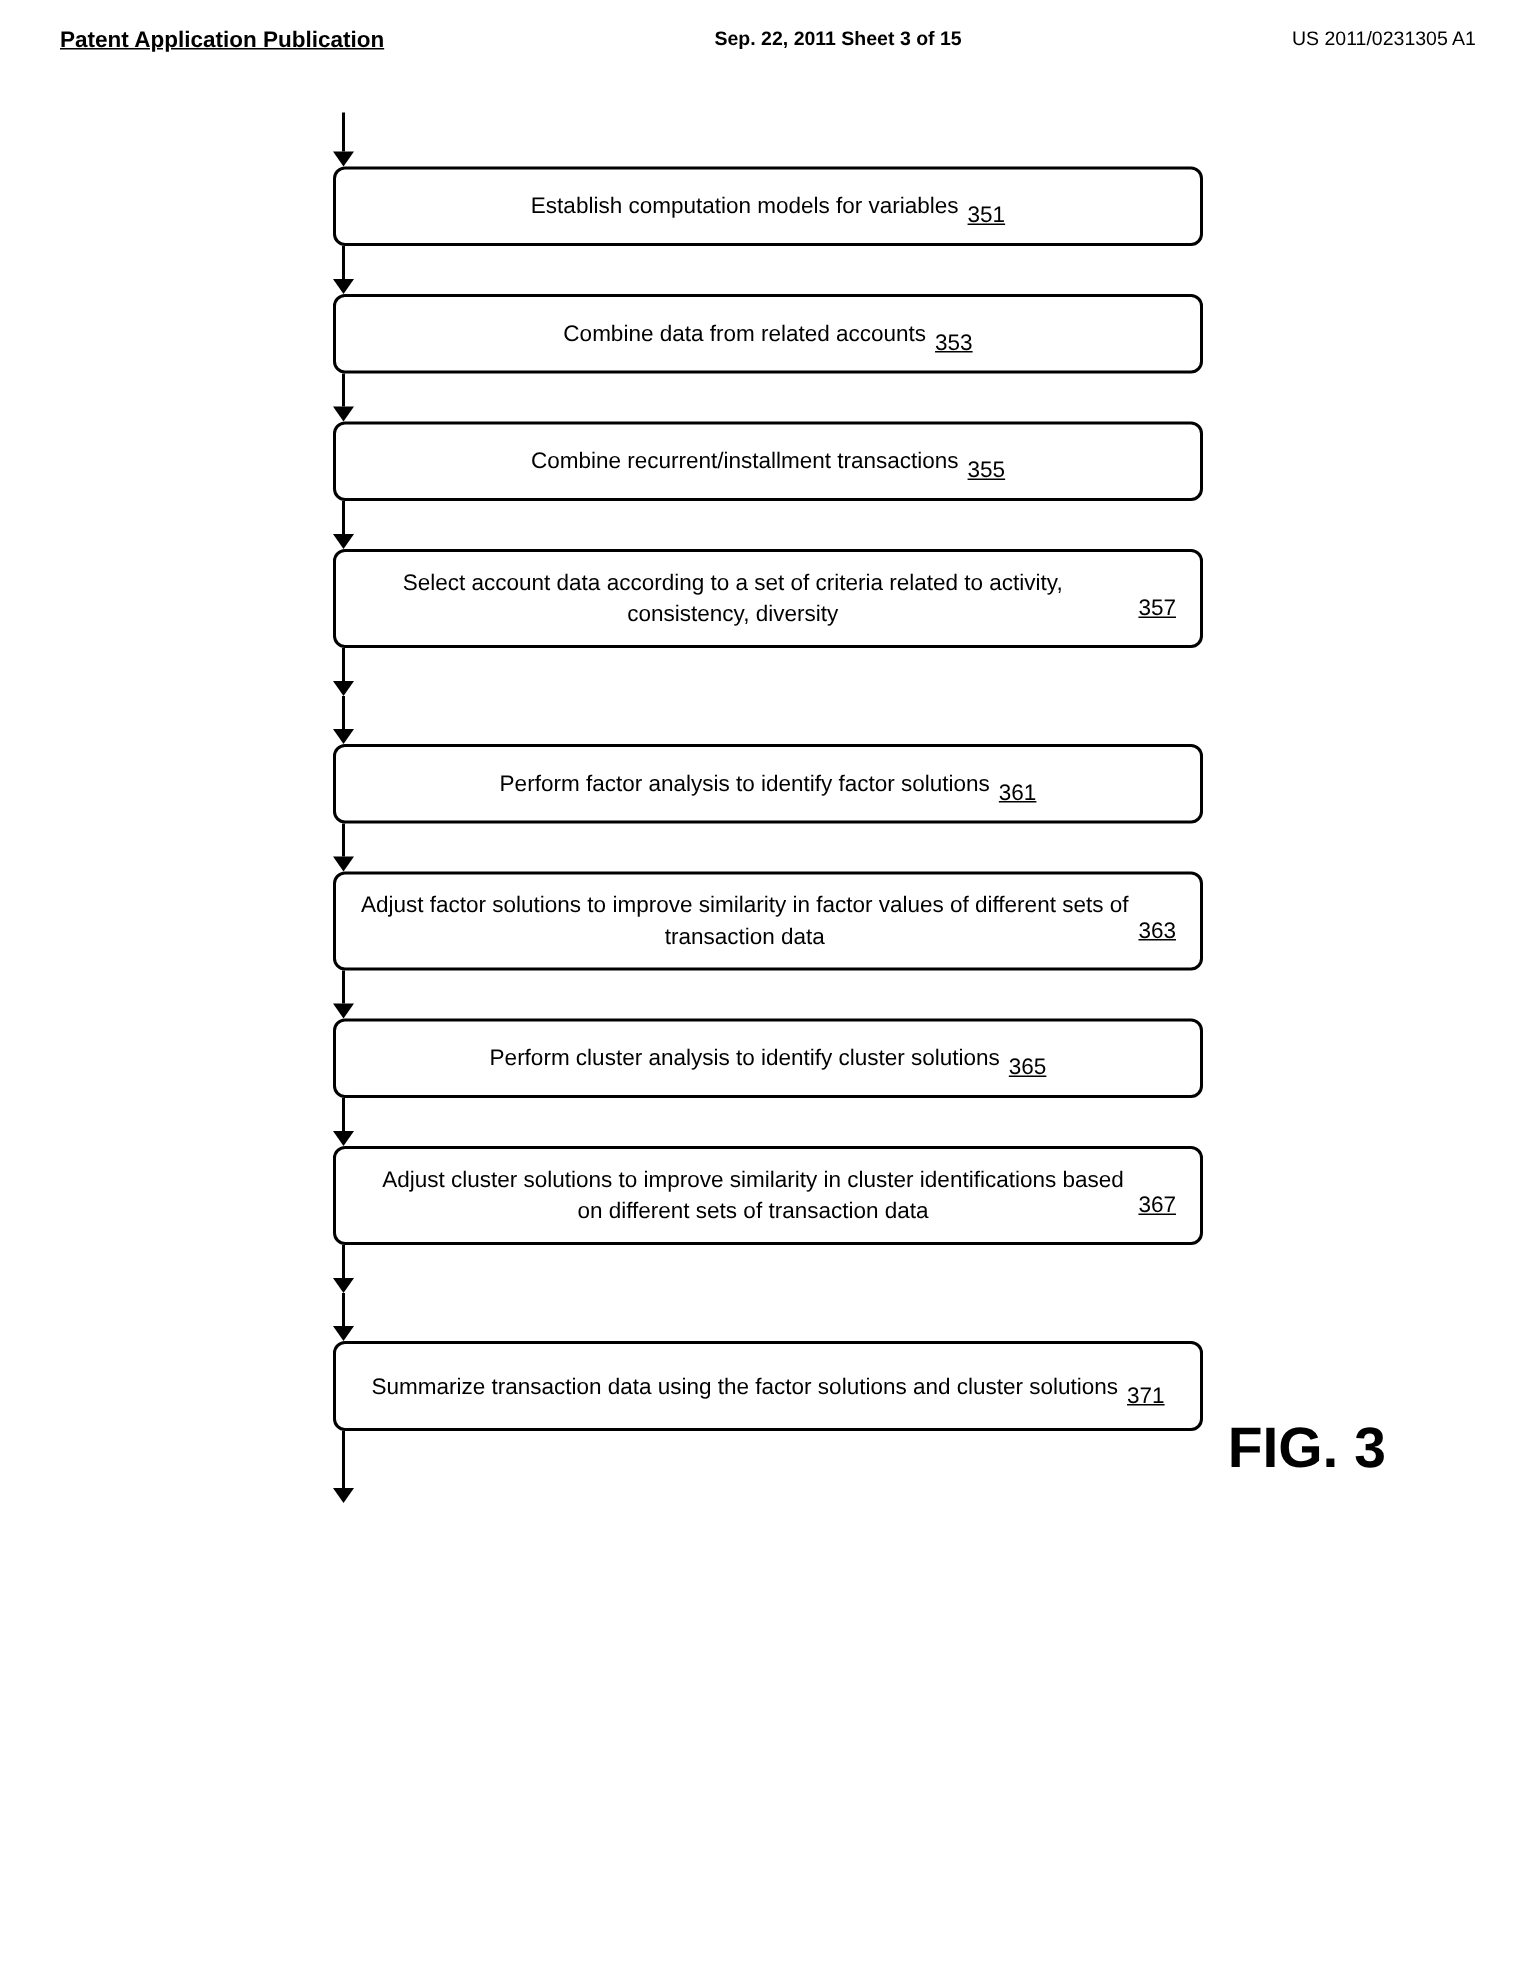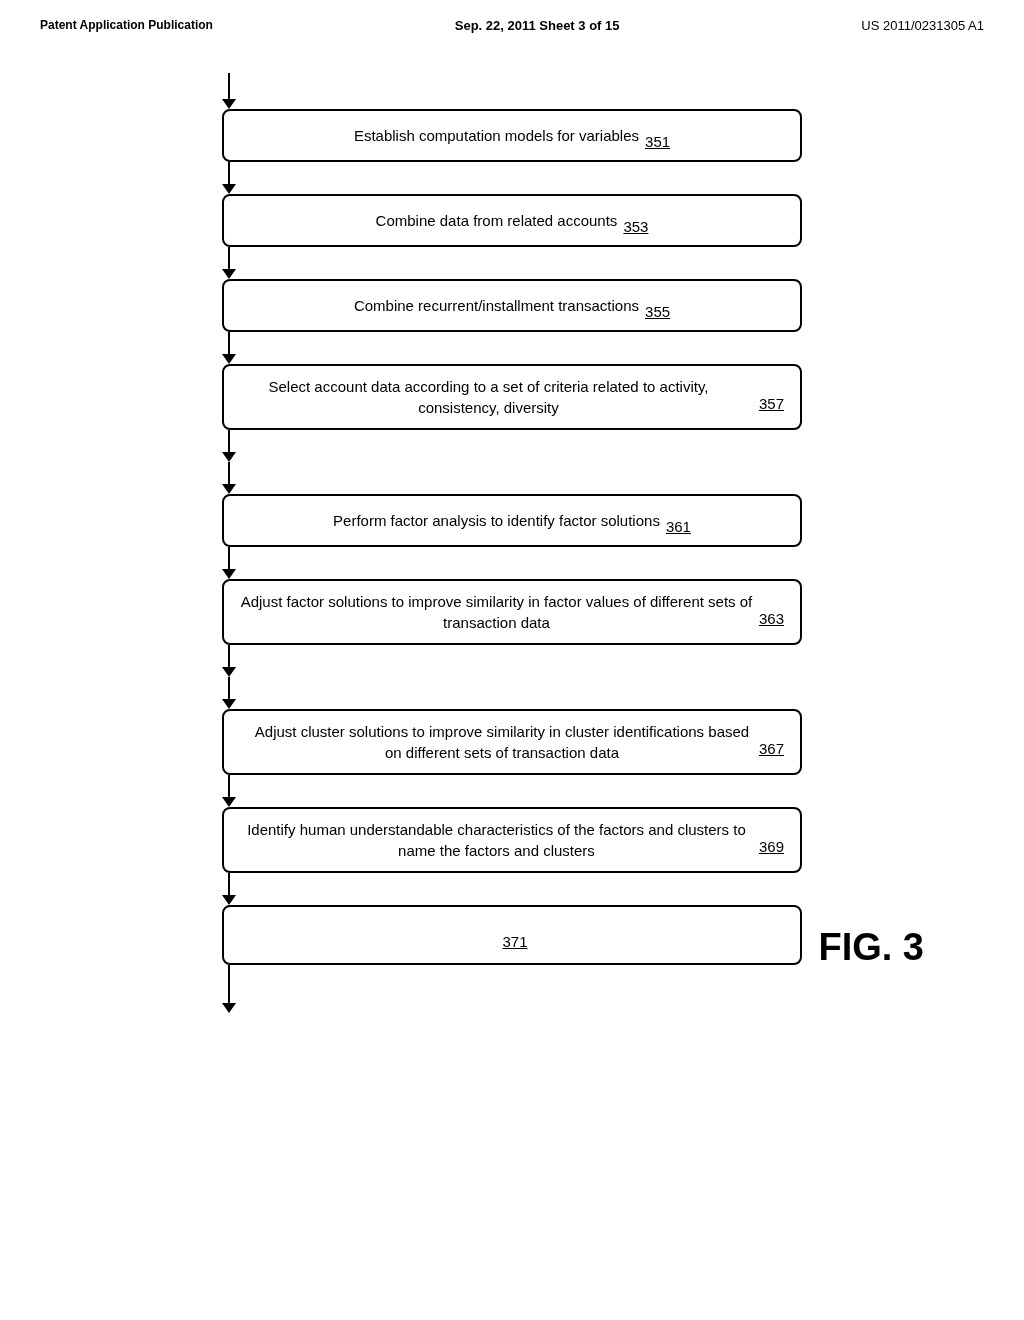--- a/index.html
+++ b/index.html
@@ -16,22 +16,23 @@
       display: flex;
       justify-content: space-between;
       align-items: flex-start;
       padding: 18px 40px 10px 40px;
       font-size: 13px;
       font-weight: bold;
       border-bottom: none;
     }
 
     .header-left {
-      font-size: 12px;
+      font-size: 15px;
       font-weight: bold;
+      text-decoration: underline;
     }
 
     .header-right {
       font-size: 13px;
       font-weight: normal;
     }
 
     .main-content {
       display: flex;
       flex-direction: column;
@@ -107,21 +108,21 @@
 
     .bottom-arrow {
       height: 48px;
       display: flex;
       flex-direction: column;
       align-items: center;
     }
 
     .fig-label {
       position: absolute;
-      bottom: 74px;
+      bottom: 44px;
       right: 100px;
       font-size: 38px;
       font-weight: bold;
       font-family: Arial, Helvetica, sans-serif;
     }
   </style>
 </head>
 <body>
 
 <div class="header">
@@ -190,44 +191,45 @@
 
     <div class="flow-box" style="min-height:60px;">
       <span class="flow-box-text">Adjust factor solutions to improve similarity in factor values of different sets of transaction data</span>
       <span class="step-number">363</span>
     </div>
     <div class="arrow">
       <div class="arrow-line"></div>
       <div class="arrow-head"></div>
     </div>
 
+    <div class="flow-box">
+      <span class="flow-box-text">Perform cluster analysis to identify cluster solutions</span>
+      <span class="step-number">365</span>
+    </div>
     <div class="arrow">
       <div class="arrow-line"></div>
       <div class="arrow-head"></div>
     </div>
 
     <div class="flow-box" style="min-height:60px;padding-left:27px;">
       <span class="flow-box-text">Adjust cluster solutions to improve similarity in cluster identifications based on different sets of transaction data</span>
       <span class="step-number">367</span>
     </div>
     <div class="arrow">
       <div class="arrow-line"></div>
       <div class="arrow-head"></div>
     </div>
 
+    <div class="arrow">
+      <div class="arrow-line"></div>
+      <div class="arrow-head"></div>
+    </div>
+
     <div class="flow-box" style="min-height:60px;">
-      <span class="flow-box-text">Identify human understandable characteristics of the factors and clusters to name the factors and clusters</span>
-      <span class="step-number">369</span>
-    </div>
-    <div class="arrow">
-      <div class="arrow-line"></div>
-      <div class="arrow-head"></div>
-    </div>
-
-    <div class="flow-box" style="min-height:60px;">
+      <span class="flow-box-text">Summarize transaction data using the factor solutions and cluster solutions</span>
       <span class="step-number">371</span>
     </div>
 
     <div class="bottom-arrow">
       <div class="arrow-line" style="height:30px;"></div>
       <div class="arrow-head"></div>
     </div>
 
   </div>
 

